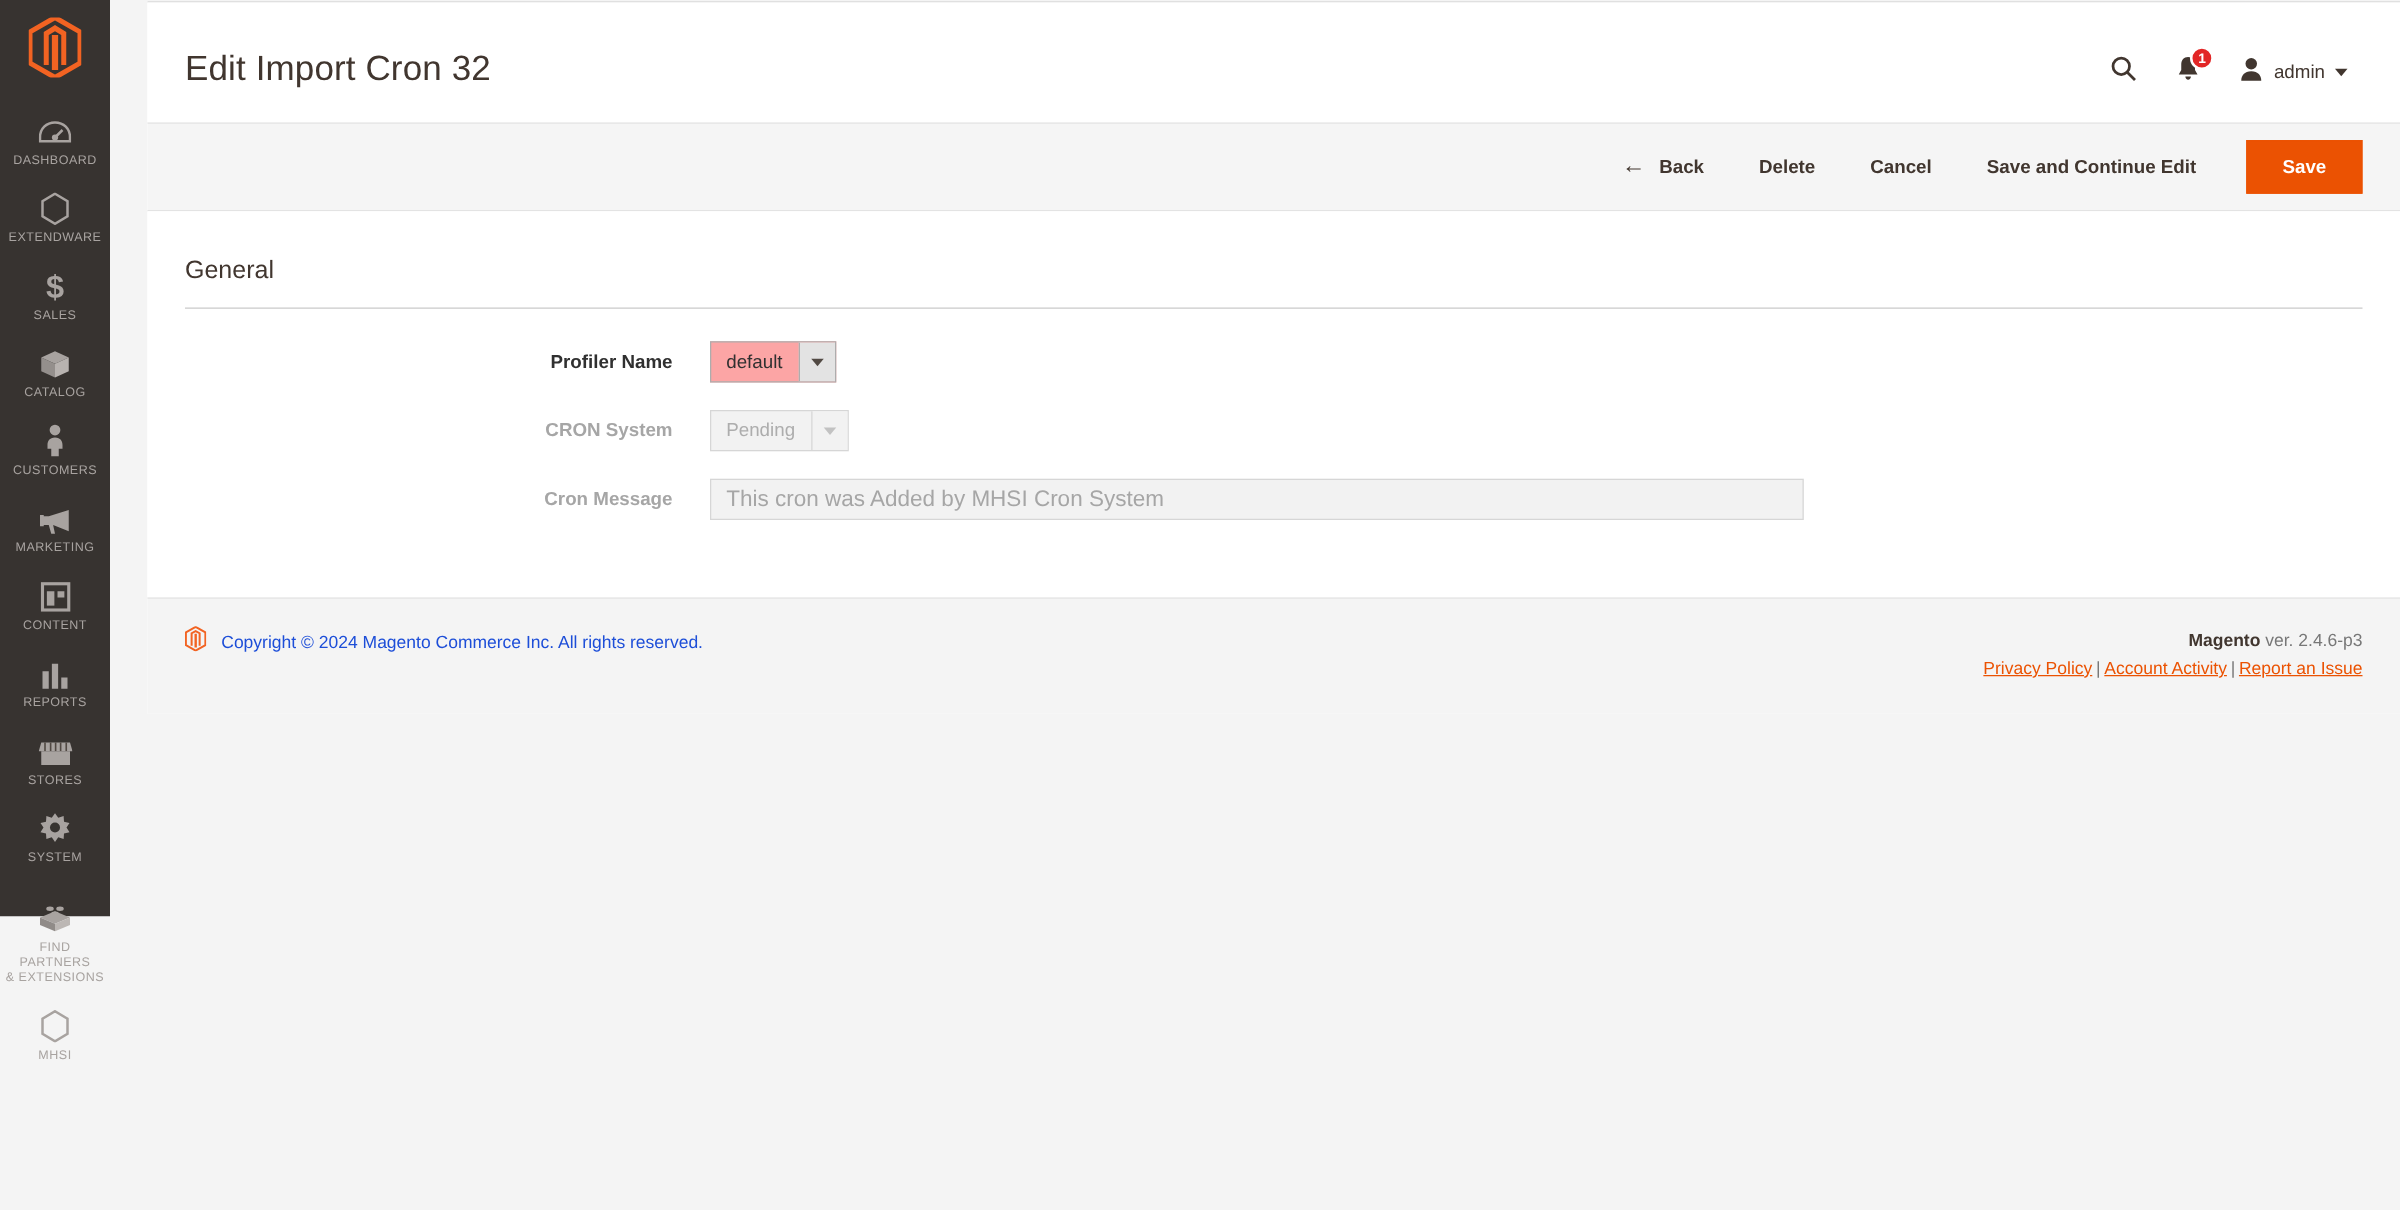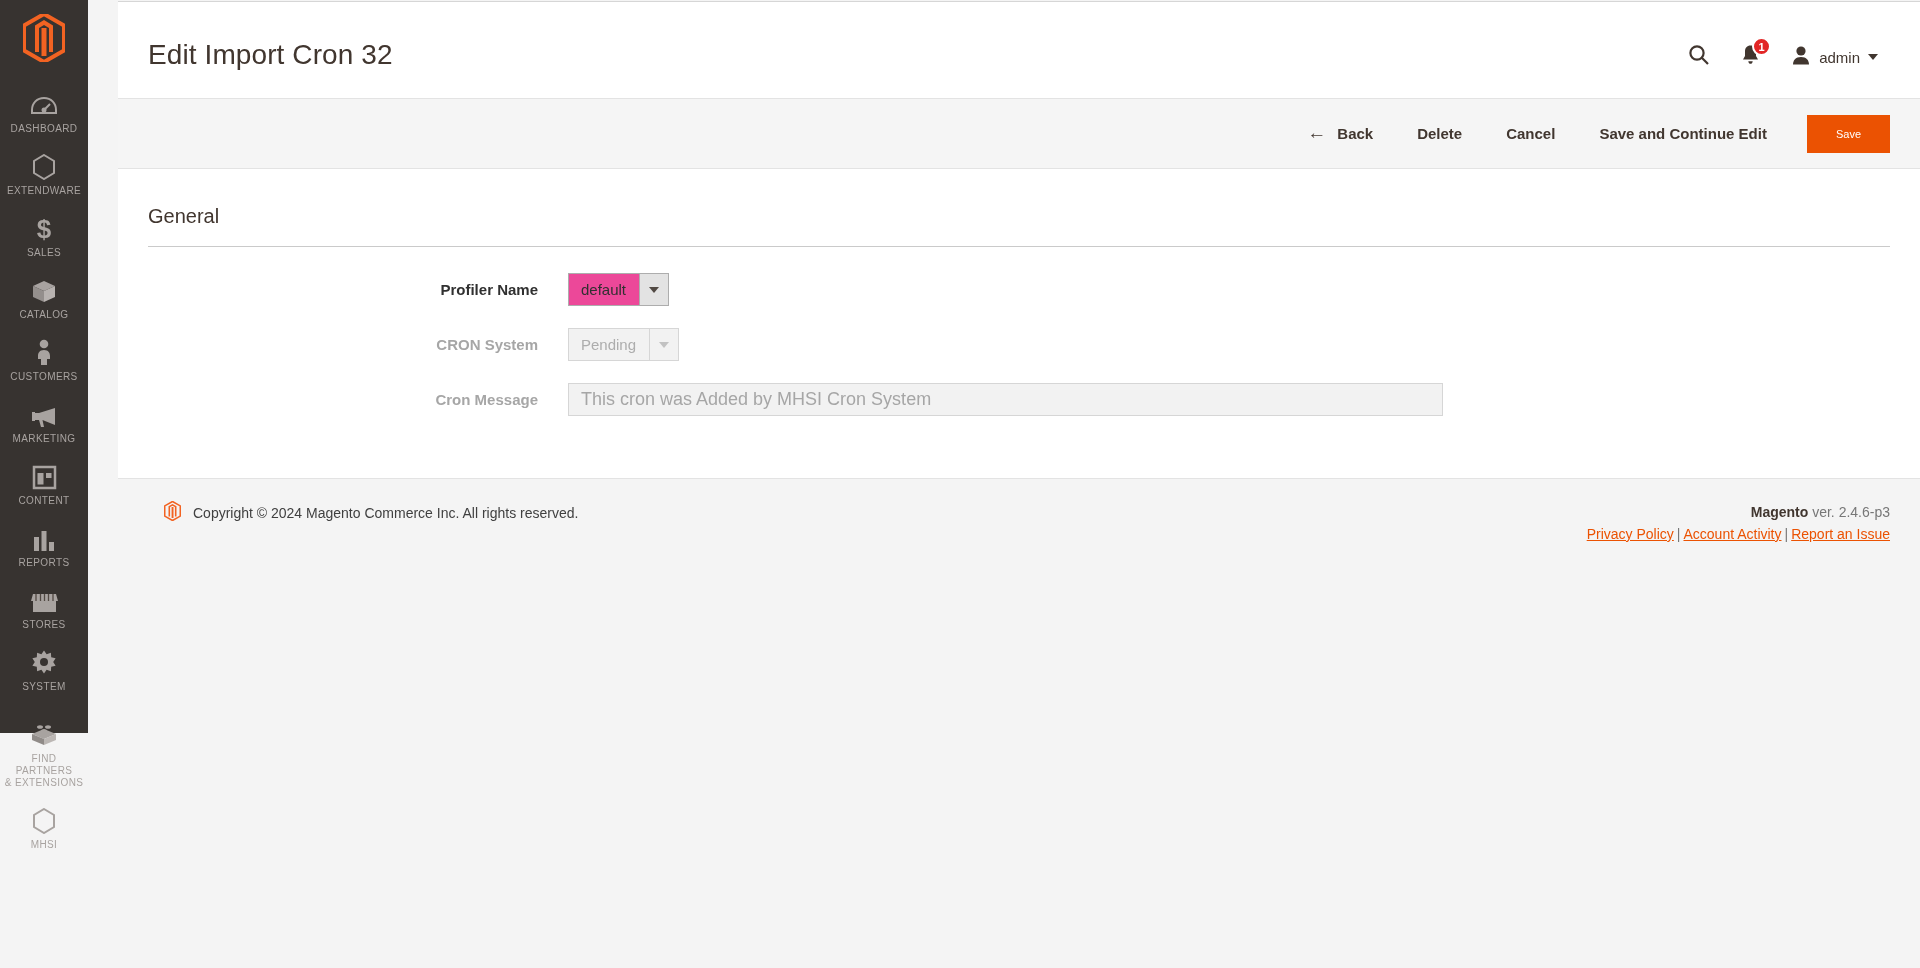--- a/index.html
+++ b/index.html
@@ -114,21 +114,21 @@
     padding: 10px 22px;
     display: flex; align-items: center; gap: 11px;
   }
   .back-arrow {
     font-size: 19px; font-weight: normal; line-height: 1;
     position: relative; top: -1px;
   }
   .btn-primary {
     background: #eb5202; border: 1px solid #eb5202; color: #ffffff;
     font-family: "Liberation Sans", sans-serif;
-    font-size: 11px; font-weight: normal;
+    font-size: 15px; font-weight: bold;
     padding: 12px 28px; cursor: pointer;
     margin-left: 18px;
   }
 
   
   .page-content {
     background: #ffffff;
     padding: 30px 30px 40px 30px;
     min-height: 250px;
   }
@@ -149,21 +149,21 @@
     font-size: 15px; font-weight: bold; color: #303030;
   }
   .field-label.muted { color: #a6a6a6; }
   .field-control { display: flex; align-items: center; }
 
   
   .select-box {
     display: inline-flex; align-items: stretch;
     height: 33px;
     border: 1px solid #adadad;
-    background: #ec4899;
+    background: #fca5a5;
     cursor: pointer;
   }
   .select-value {
     display: flex; align-items: center;
     padding: 0 13px 0 12px;
     font-size: 15px; color: #303030;
     min-width: 58px;
   }
   .select-arrow {
     width: 29px;
@@ -195,21 +195,21 @@
 
   
   .page-footer {
     background: #f4f4f4;
     border-top: 1px solid #e3e3e3;
     padding: 22px 30px 26px 30px;
     display: flex; align-items: flex-start; justify-content: space-between;
   }
   .copyright {
     display: flex; align-items: center; gap: 12px;
-    font-size: 14px; color: #404040; margin-left: 16px;
+    font-size: 14px; color: #1d4ed8;
   }
   .footer-right { text-align: right; }
   .magento-ver { font-size: 14px; color: #777777; line-height: 22px; }
   .magento-ver b { color: #41362f; font-weight: bold; }
   .footer-links { font-size: 14px; color: #777777; line-height: 22px; }
   .footer-links a { color: #eb5202; text-decoration: underline; cursor: pointer; }
   .footer-links span.sep { color: #777777; padding: 0 3px; }
 </style>
 </head>
 <body>

